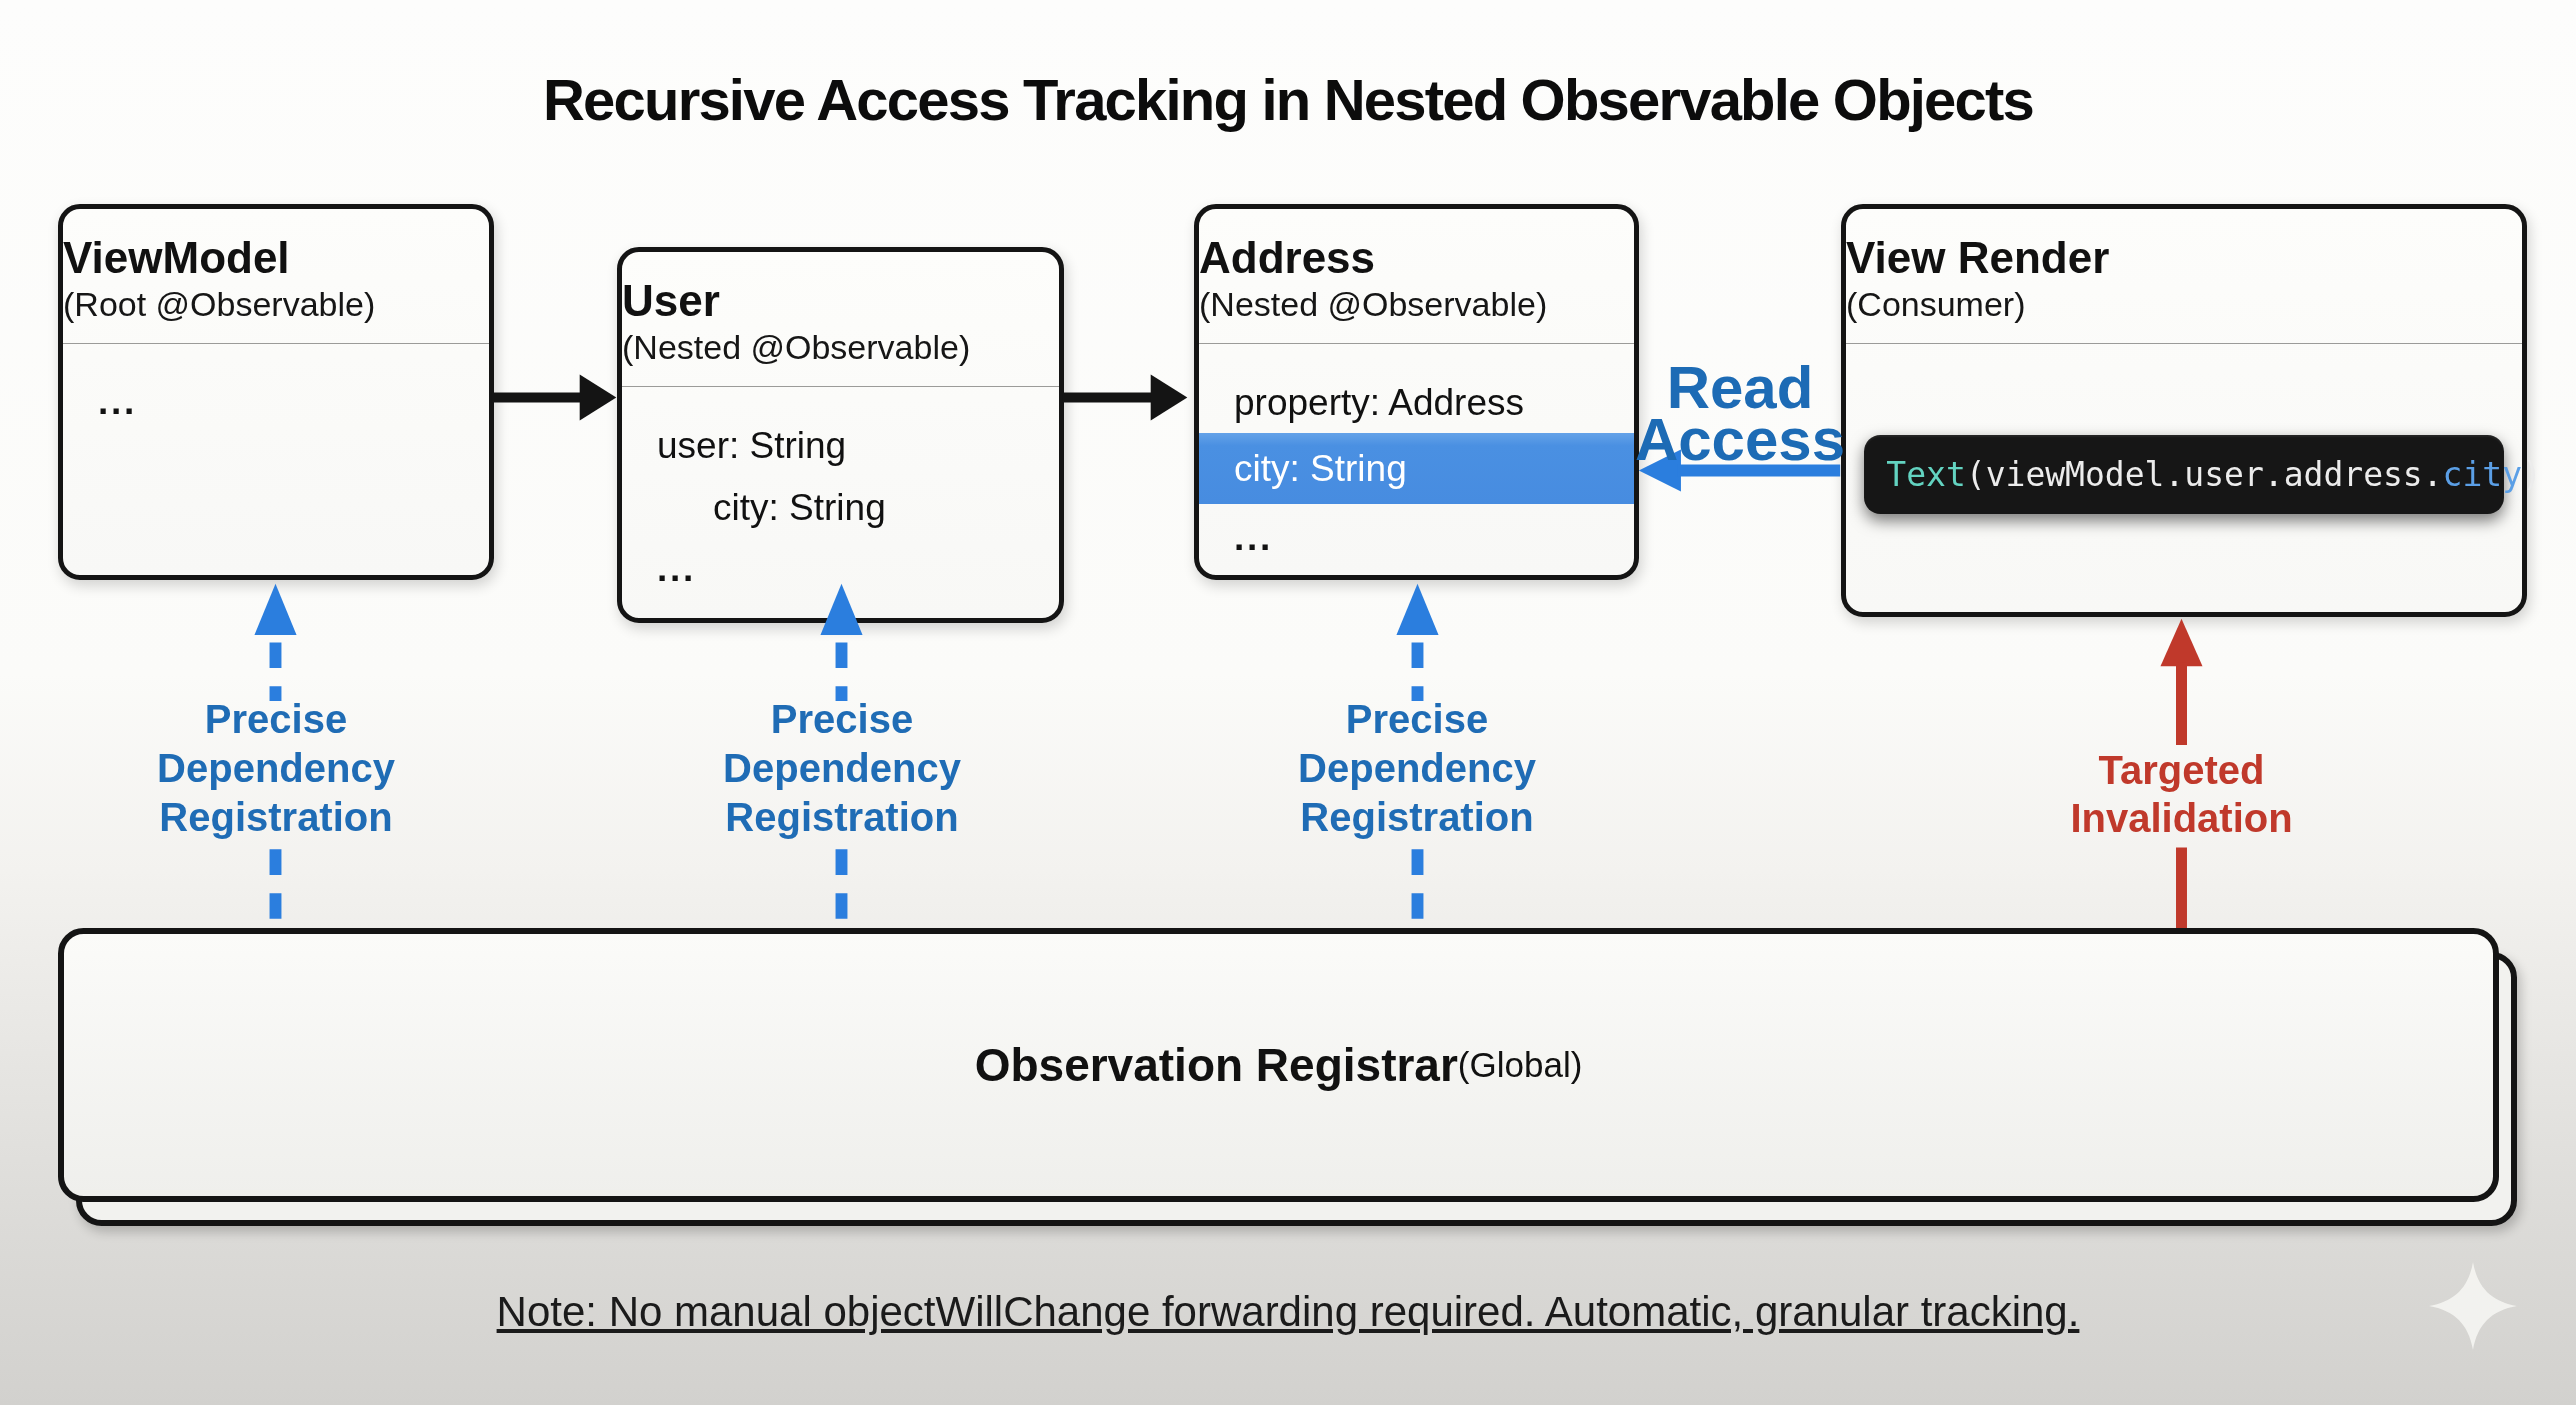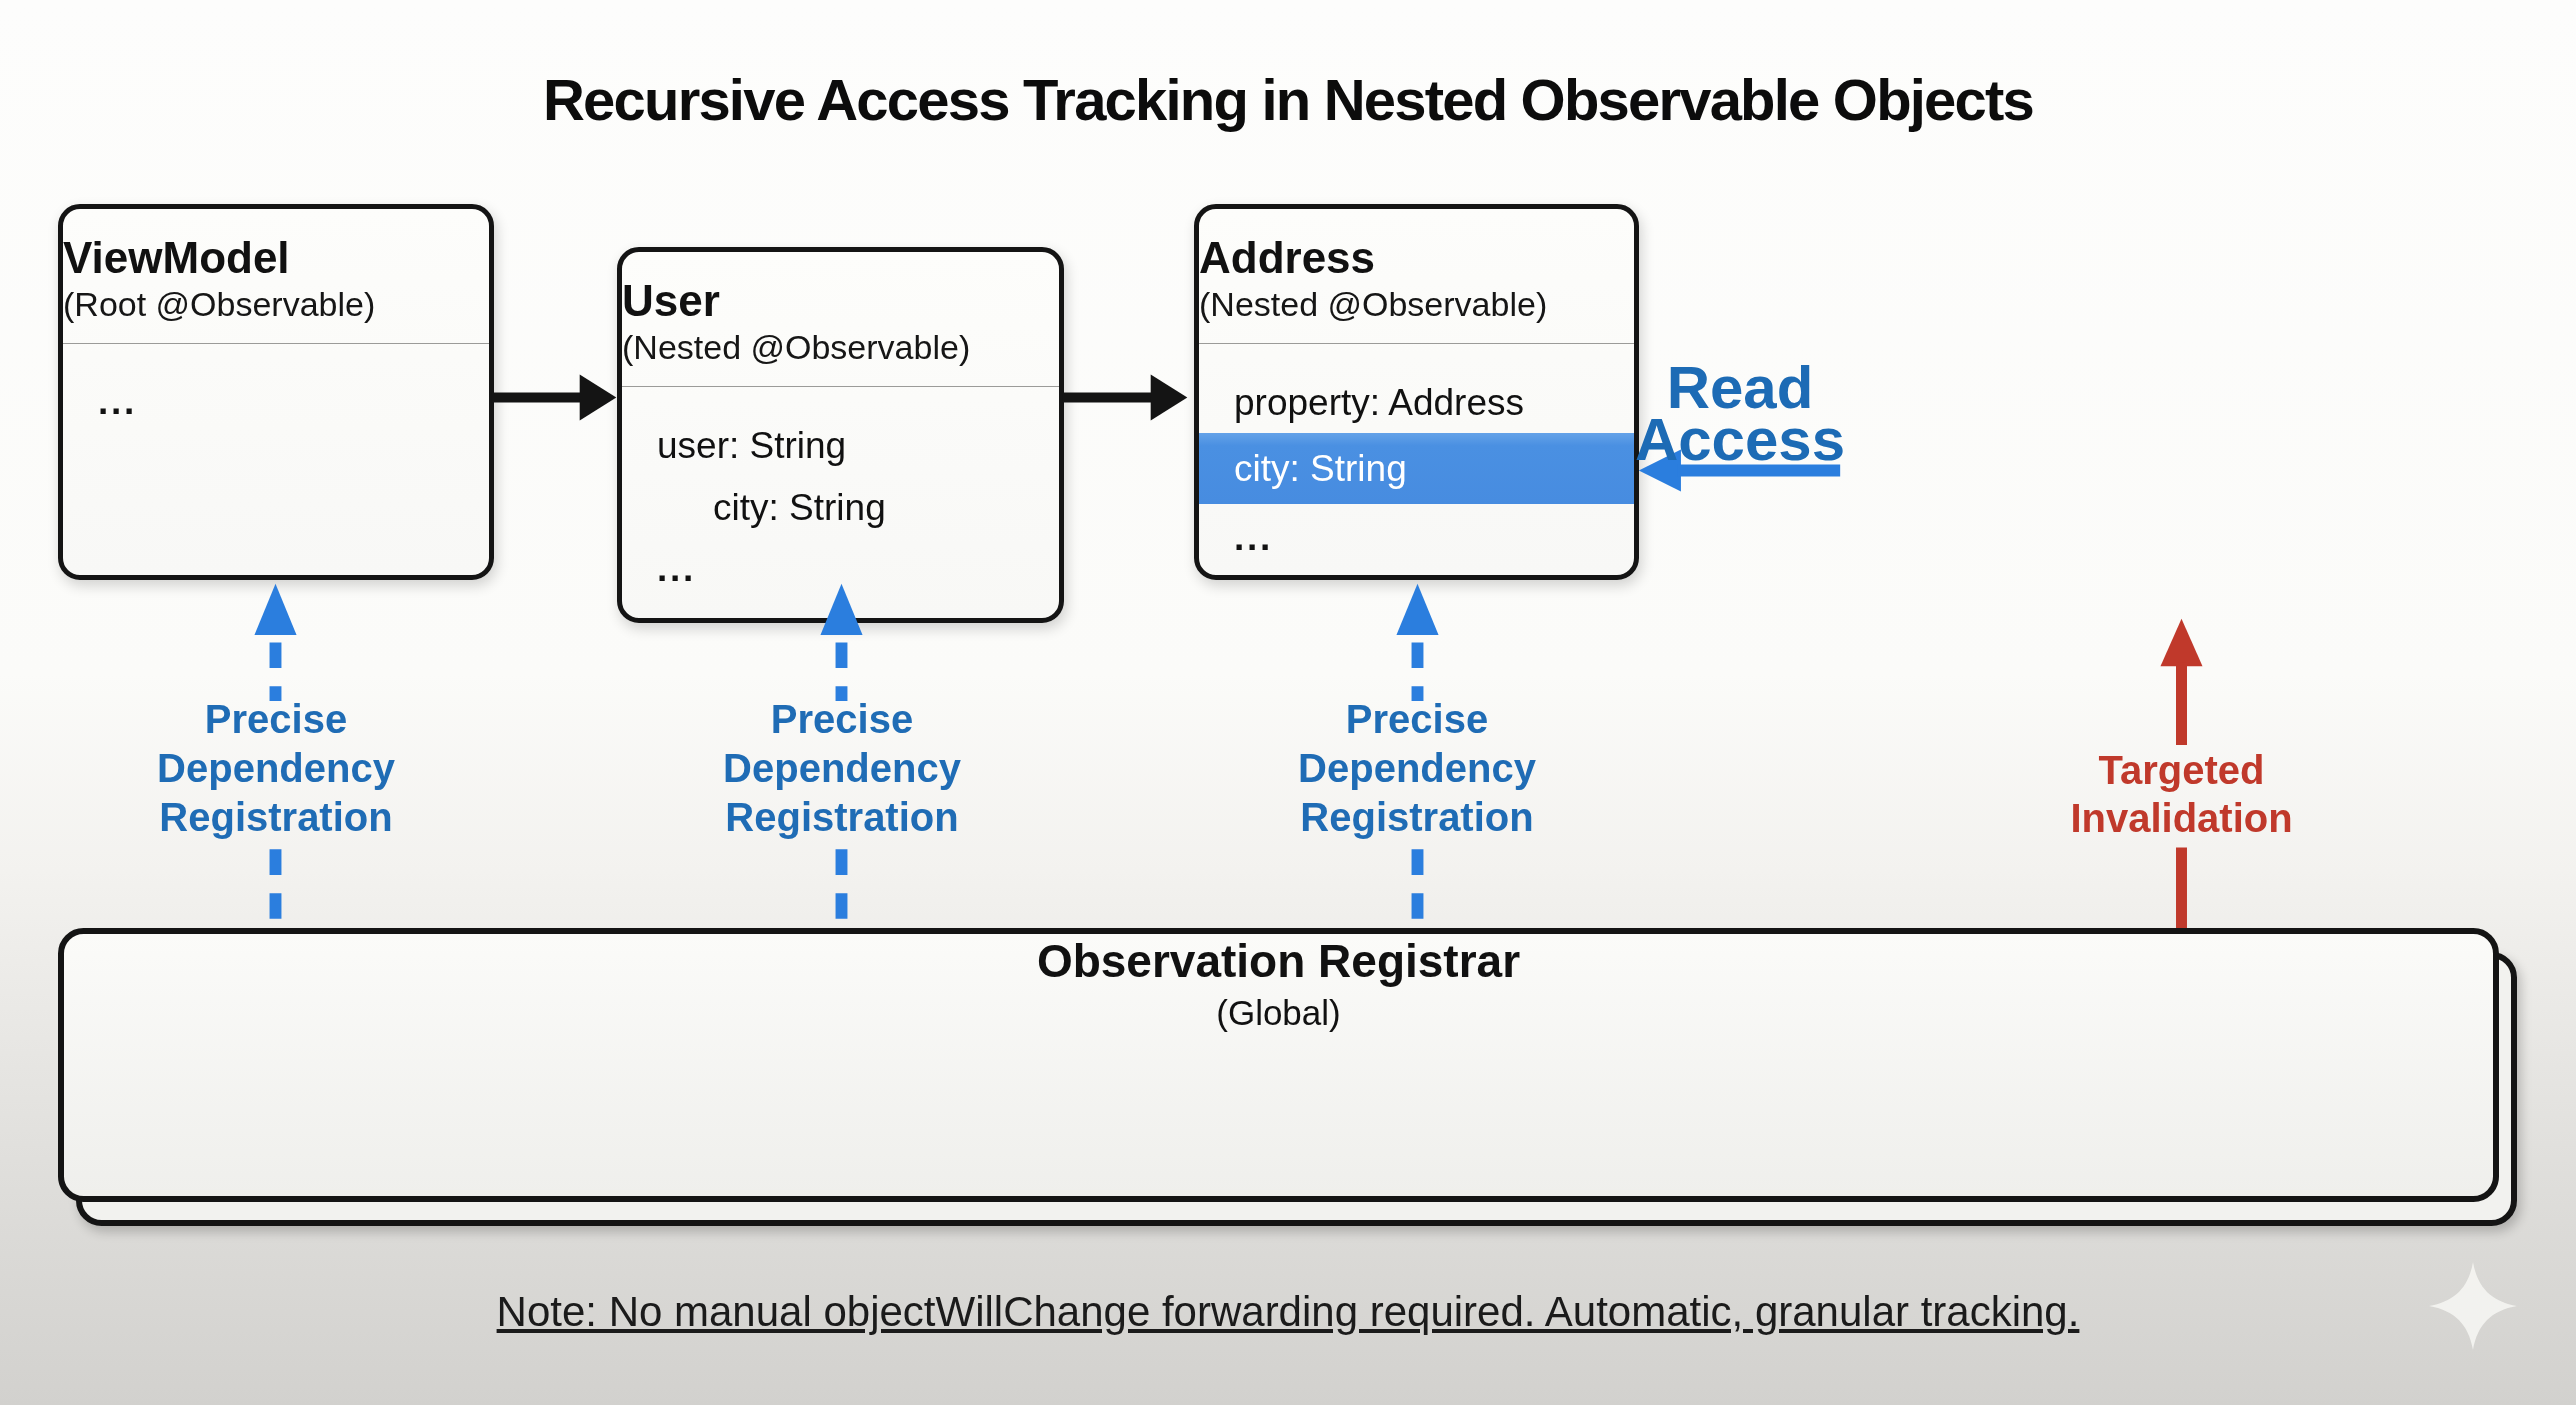--- a/index.html
+++ b/index.html
@@ -82,21 +82,21 @@
   .registrar-back {
     position: absolute; left: 76px; top: 952px; width: 2441px; height: 274px;
     background: #f2f2ef; border: 6.4px solid #141414; border-radius: 25.6px;
     box-sizing: border-box; box-shadow: 3.7px 5.5px 11px rgba(0,0,0,0.2);
   }
   .registrar {
     position: absolute; left: 58px; top: 928px; width: 2441px; height: 274px;
     background: linear-gradient(#fbfbf9, #efefec);
     border: 6.4px solid #141414; border-radius: 25.6px;
     box-sizing: border-box;
-    display: flex; flex-direction: column; align-items: center;
+    display: flex; flex-direction: row; justify-content: center; align-items: center;
     transform: translateZ(0);
   }
   .registrar-title { font-size: 46px; font-weight: 700; line-height: 55px; }
   .registrar-sub   { font-size: 35px; font-weight: 400; line-height: 48px; }
   .note {
     position: absolute; top: 1288px; left: 0; width: 100%;
     text-align: center; font-size: 42px; font-weight: 400; color: #1b1b1b; text-decoration: underline;
   }
 </style>
 </head>
@@ -133,20 +133,32 @@
       <div class="cbox-title">Address</div>
       <div class="cbox-sub">(Nested @Observable)</div>
     </div>
     <div class="cbox-body">
       <div class="prow first">property: Address</div>
       <div class="prow hl">city: String</div>
       <div class="prow dots after-hl">...</div>
     </div>
   </div>
 
+  <div class="cbox" id="box-viewrender">
+    <div class="cbox-header">
+      <div class="cbox-title">View Render</div>
+      <div class="cbox-sub">(Consumer)</div>
+    </div>
+    <div class="code-pill">
+      <span class="tok-call">Text</span>
+        <span class="tok-plain">(viewModel.user.address.</span>
+        <span class="tok-prop">city</span>
+        <span class="tok-plain">)</span>
+    </div>
+  </div>
 
   <svg class="abs" style="left:490px; top:370px;" width="130" height="55" viewBox="0 0 142 60">
     <line x1="2" y1="30" x2="102" y2="30" stroke="#141414" stroke-width="11"></line>
     <polygon points="98,5 138,30 98,55" fill="#141414"></polygon>
   </svg>
   <svg class="abs" style="left:1061px; top:370px;" width="130" height="55" viewBox="0 0 142 60">
     <line x1="2" y1="30" x2="102" y2="30" stroke="#141414" stroke-width="11"></line>
     <polygon points="98,5 138,30 98,55" fill="#141414"></polygon>
   </svg>
 

